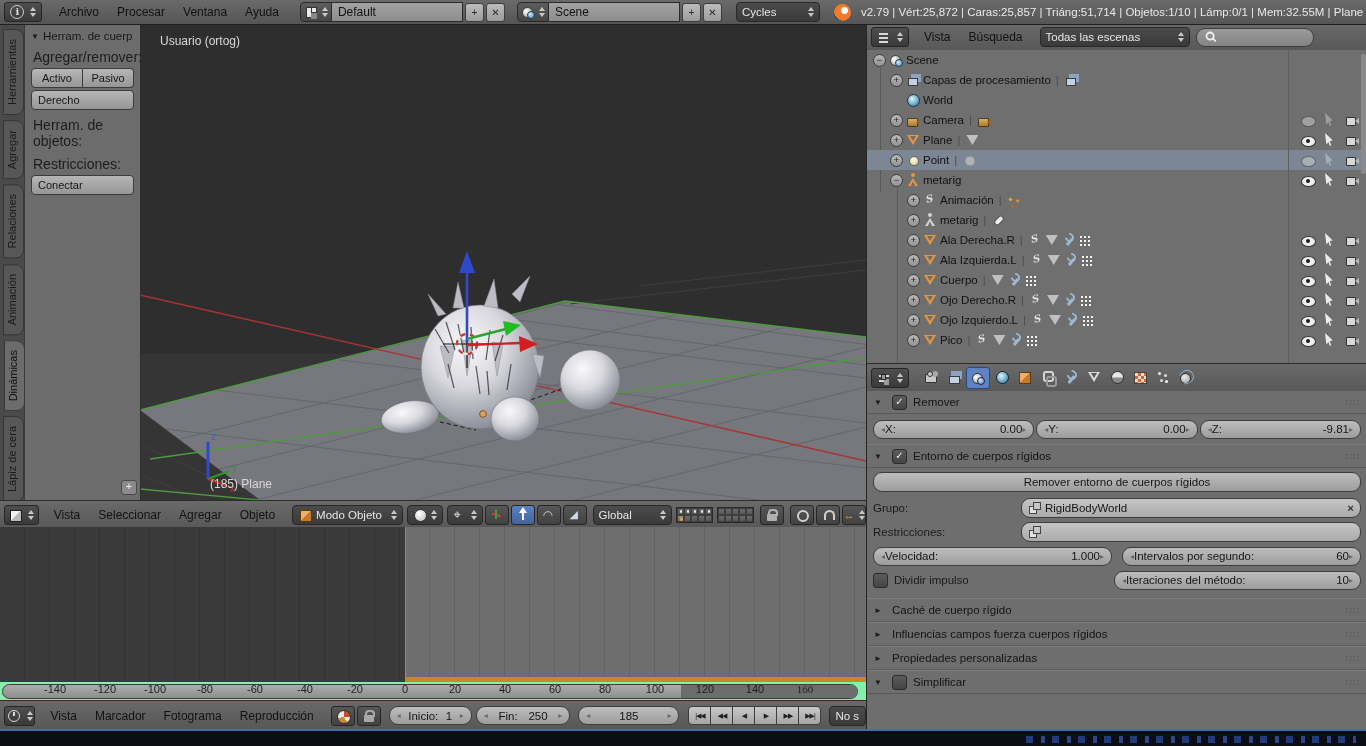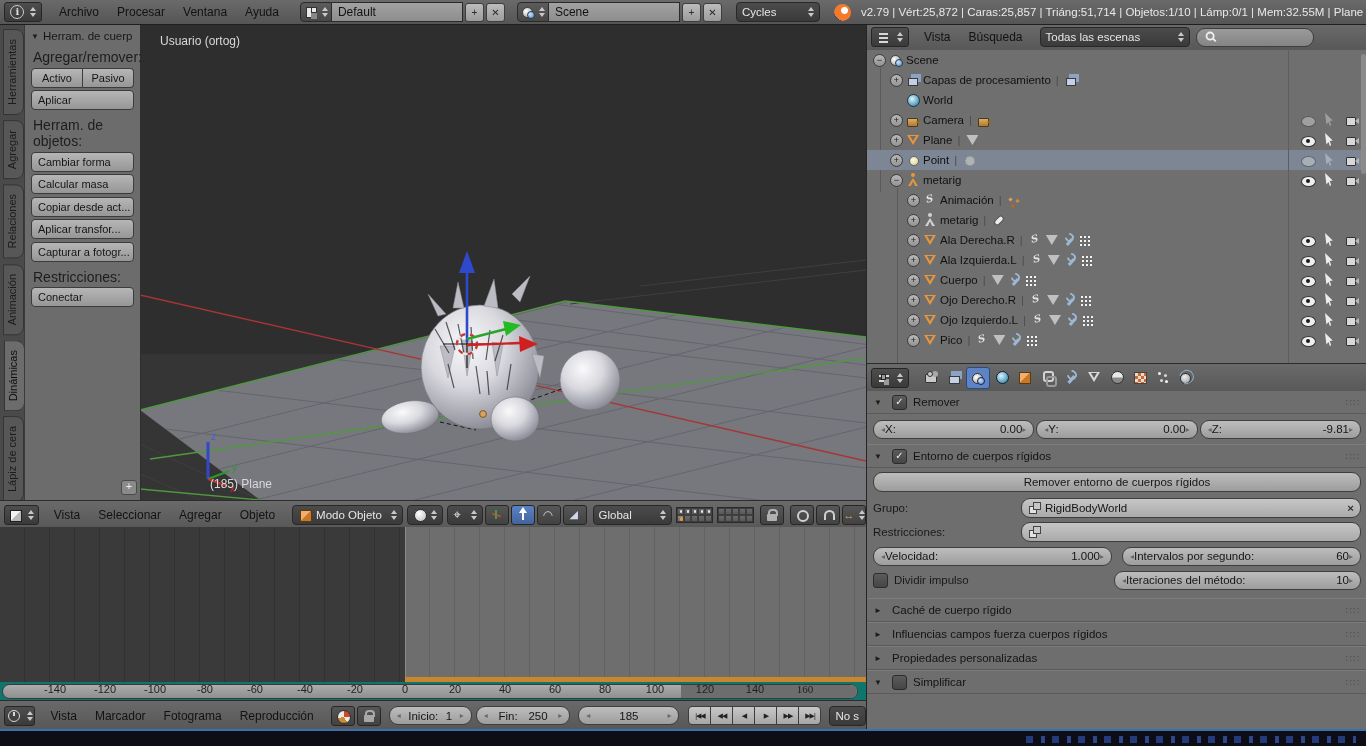--- a/index.html
+++ b/index.html
@@ -143,21 +143,21 @@
   .lgrid{display:grid;grid-template-columns:repeat(5,7px);grid-template-rows:7px 7px;margin-left:4px;border:1px solid #2a2a2a;background:#555;}
   .lgrid .cell{border:0.5px solid #3e3e3e;position:relative;background:linear-gradient(#6a6a6a,#585858);}
   .lgrid .cell.objdot::after{content:"";position:absolute;left:1.5px;top:1.5px;width:2.5px;height:2.5px;border-radius:50%;background:#e8e8e8;}
   .lgrid .cell.active-layer{background:linear-gradient(#8a8a8a,#6e6e6e);}
   .lgrid .cell.active-layer::after{content:"";position:absolute;left:1.5px;top:1.5px;width:3.5px;height:3.5px;border-radius:50%;background:#e89a3c;}
   
   #tl-main{position:absolute;left:0;top:503px;width:866px;height:155px;background:#3a3a3a;overflow:hidden;}
   #tl-range{position:absolute;left:405px;top:0;width:461px;height:155px;background:#6e6e6e;border-left:1px solid #8a8a8a;}
   #tl-orange{position:absolute;left:405px;bottom:0;width:461px;height:5px;background:#c8862e;}
   .tl-grid{position:absolute;top:0;bottom:0;background-image:repeating-linear-gradient(90deg,transparent 0 24px,rgba(0,0,0,.14) 24px 25px);}
-  #tl-ruler{position:absolute;left:0;top:658px;width:866px;height:18px;background:#0f766e;}
+  #tl-ruler{position:absolute;left:0;top:658px;width:866px;height:18px;background:#86efac;}
   #ruler-pill{position:absolute;left:2px;right:8px;top:1.5px;bottom:1.5px;border-radius:8px;background:linear-gradient(#adadad,#8e8e8e);border:1px solid #3a3a3a;overflow:hidden;}
   #ruler-dark{position:absolute;left:678px;right:0;top:0;bottom:0;background:#6d6d6d;border-radius:0 8px 8px 0;}
   .tick{position:absolute;top:1px;transform:translateX(-50%);color:#1e1e1e;font-size:11px;}
   #tl-header{position:absolute;left:0;top:676px;width:866px;height:29px;background:linear-gradient(#696969,#575757);border-top:1px solid #2c2c2c;display:flex;align-items:center;}
   .pbgroup{display:flex;margin-left:10px;}
   .pb{width:21px;height:17px;background:linear-gradient(#c8c8c8,#a6a6a6);border:1px solid #3e3e3e;margin-left:-1px;
       display:flex;align-items:center;justify-content:center;font-size:7px;color:#222;letter-spacing:-1px;white-space:nowrap;}
   .pb:first-child{border-radius:4px 0 0 4px;} .pb:last-child{border-radius:0 4px 4px 0;}
   
   #right-col{left:866px;top:24px;width:500px;height:705px;background:#6f6f6f;border-left:1px solid #252525;}
@@ -367,29 +367,22 @@
       <div id="toolshelf">
         <div class="shelf-title">
           <span class="tri">▼</span>
           <span>Herram. de cuerp</span>
         </div>
         <div class="shelf-label">Agregar/remover:</div>
         <div class="btnrow">
           <div class="tool-btn">Activo</div>
           <div class="tool-btn">Pasivo</div>
         </div>
-        <div class="tool-btn">Aplicar</div>
+        <div class="tool-btn">Derecho</div>
         <div class="shelf-label">Herram. de objetos:</div>
-        <div id="obj-btns">
-            <div class="tool-btn">Cambiar forma</div>
-            <div class="tool-btn">Calcular masa</div>
-            <div class="tool-btn">Copiar desde act...</div>
-            <div class="tool-btn">Aplicar transfor...</div>
-            <div class="tool-btn">Capturar a fotogr...</div>
-          </div>
         <div class="shelf-label">Restricciones:</div>
         <div class="tool-btn">Conectar</div>
         <div id="shelf-plus">+</div>
       </div>
     </div>
 
     <div id="vp-header">
       <div class="edbtn" style="margin-left:4px">
         <span class="ico" data-icon="cube3d"></span>
         <span class="updown">

